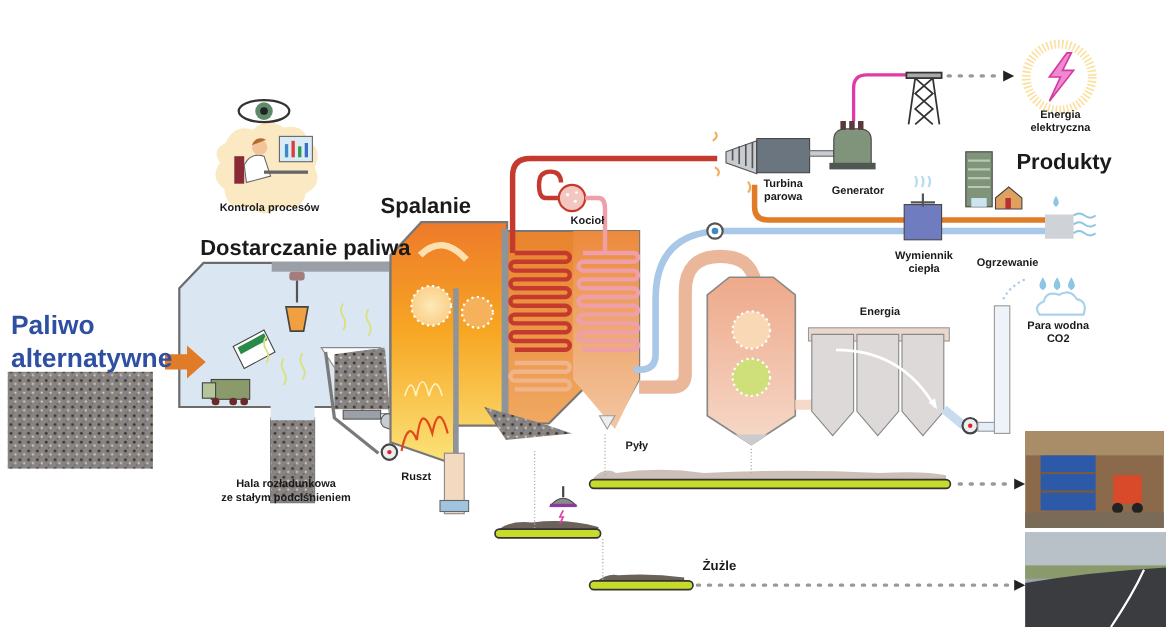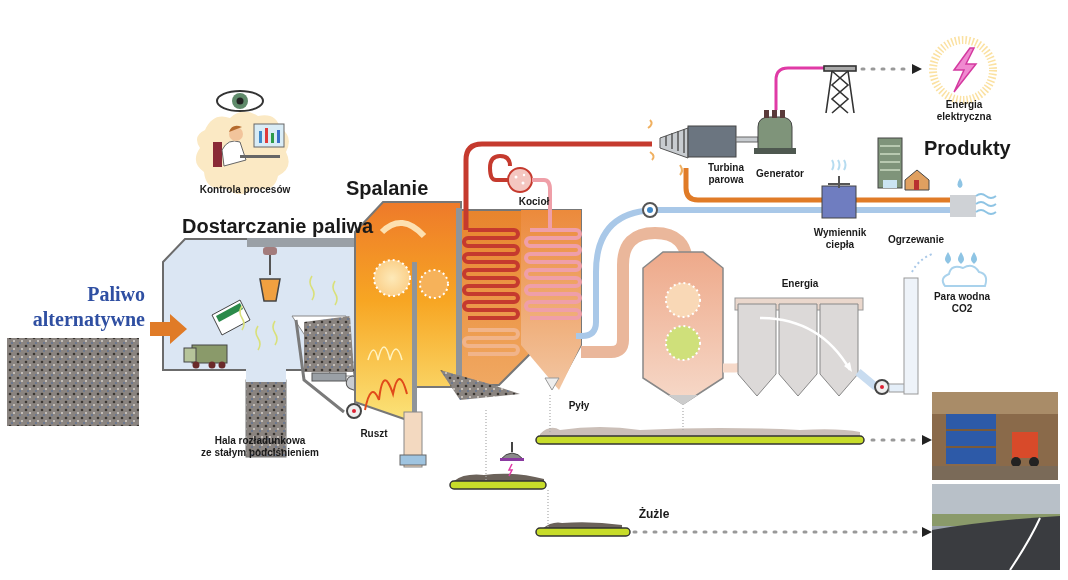--- a/index.html
+++ b/index.html
@@ -2,21 +2,21 @@
 <html><head>
 <meta charset="utf-8">
 <style>
   html, body { margin:0; padding:0; background:#ffffff; }
   body { width:1068px; height:580px; position:relative; overflow:hidden; font-family:"Liberation Sans", sans-serif; }
   #stage { position:absolute; left:0; top:0; width:1068px; height:580px; }
   .lbl { position:absolute; color:#1a1a1a; font-weight:bold; font-family:"Liberation Sans", sans-serif; text-align:center; white-space:nowrap; line-height:1.2; }
   .sm { font-size:10px; }
   .md { font-size:20px; }
   .lg { font-size:19px; }
-  .title-fuel { position:absolute; left:10px; top:282px; width:135px; color:#2f4fa2; font-size:20px; font-weight:bold; text-align:right; line-height:1.25; font-family:Liberation Serif, serif; }
+  .title-fuel { position:absolute; left:10px; top:282px; width:135px; color:#2f4fa2; font-size:24px; font-weight:bold; text-align:left; line-height:1.25; font-family:Liberation Sans, sans-serif; }
 </style>
 </head>
 <body>
 
 <div id="stage">
 <svg width="1068" height="580" viewBox="0 0 1068 580">
   <defs>
     <linearGradient id="flameG" x1="0" y1="0" x2="0" y2="1">
       <stop offset="0" stop-color="#ee7a2a"></stop>
       <stop offset="0.45" stop-color="#f7a623"></stop>
@@ -290,25 +290,25 @@
   <div>Paliwo</div>
   <div>alternatywne</div>
 </div>
 
 <div class="lbl sm" style="left:190px; top:184px; width:110px;">Kontrola procesów</div>
 <div class="lbl md" style="left:182px; top:214px; width:175px;">Dostarczanie paliwa</div>
 <div class="lbl sm" style="left:190px; top:435px; width:140px;">
   <div>Hala rozładunkowa</div>
   <div>ze stałym podciśnieniem</div>
 </div>
-<div class="lbl sm" style="left:356px; top:428px; width:36px;">Ruszt</div>
+<div class="lbl sm" style="left:356px; top:428px; width:36px;text-align:right;">Ruszt</div>
 <div class="lbl md" style="left:346px; top:176px; width:80px;">Spalanie</div>
 <div class="lbl sm" style="left:514px; top:196px; width:40px;">Kocioł</div>
 <div class="lbl sm" style="left:564px; top:400px; width:30px;">Pyły</div>
-<div class="lbl sm" style="left:690px; top:162px; width:44px;padding-left:14px;">
+<div class="lbl sm" style="left:690px; top:162px; width:44px;">
   <div>Turbina</div>
   <div>parowa</div>
 </div>
 <div class="lbl sm" style="left:752px; top:168px; width:56px;">Generator</div>
 <div class="lbl sm" style="left:810px; top:227px; width:60px;">
   <div>Wymiennik</div>
   <div>ciepła</div>
 </div>
 <div class="lbl sm" style="left:884px; top:234px; width:64px;">Ogrzewanie</div>
 <div class="lbl sm" style="left:780px; top:278px; width:40px;">Energia</div>

